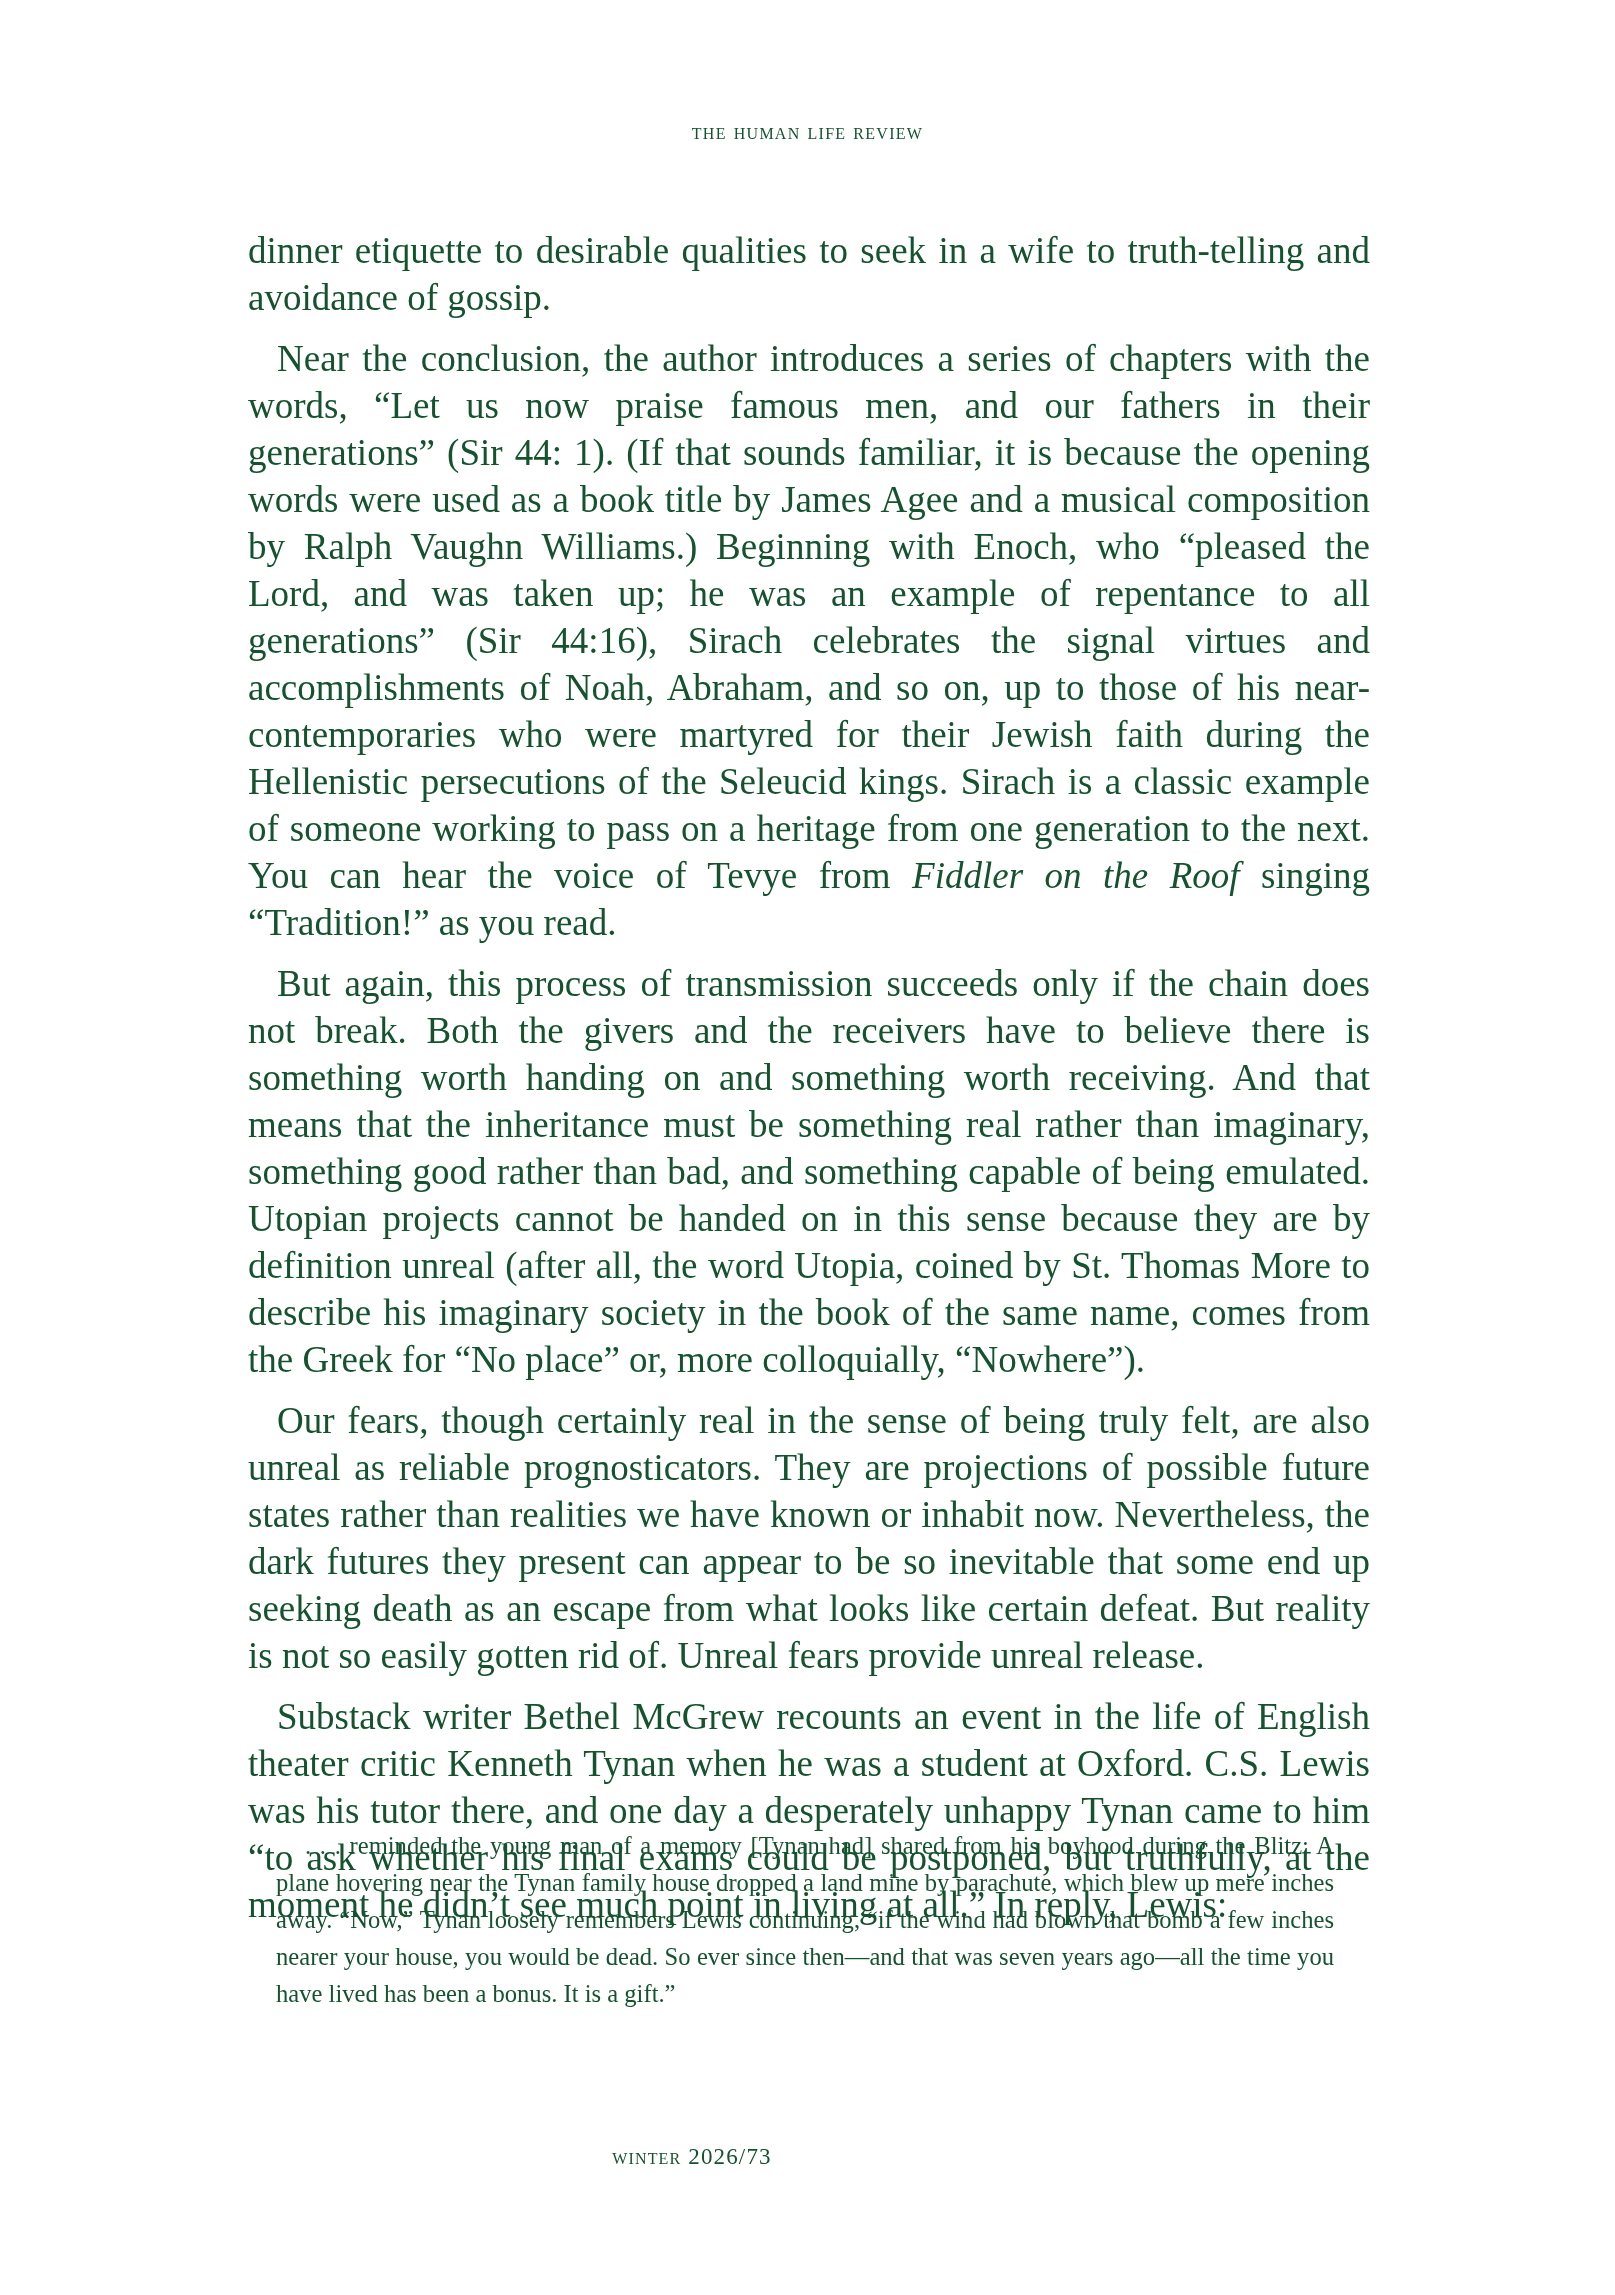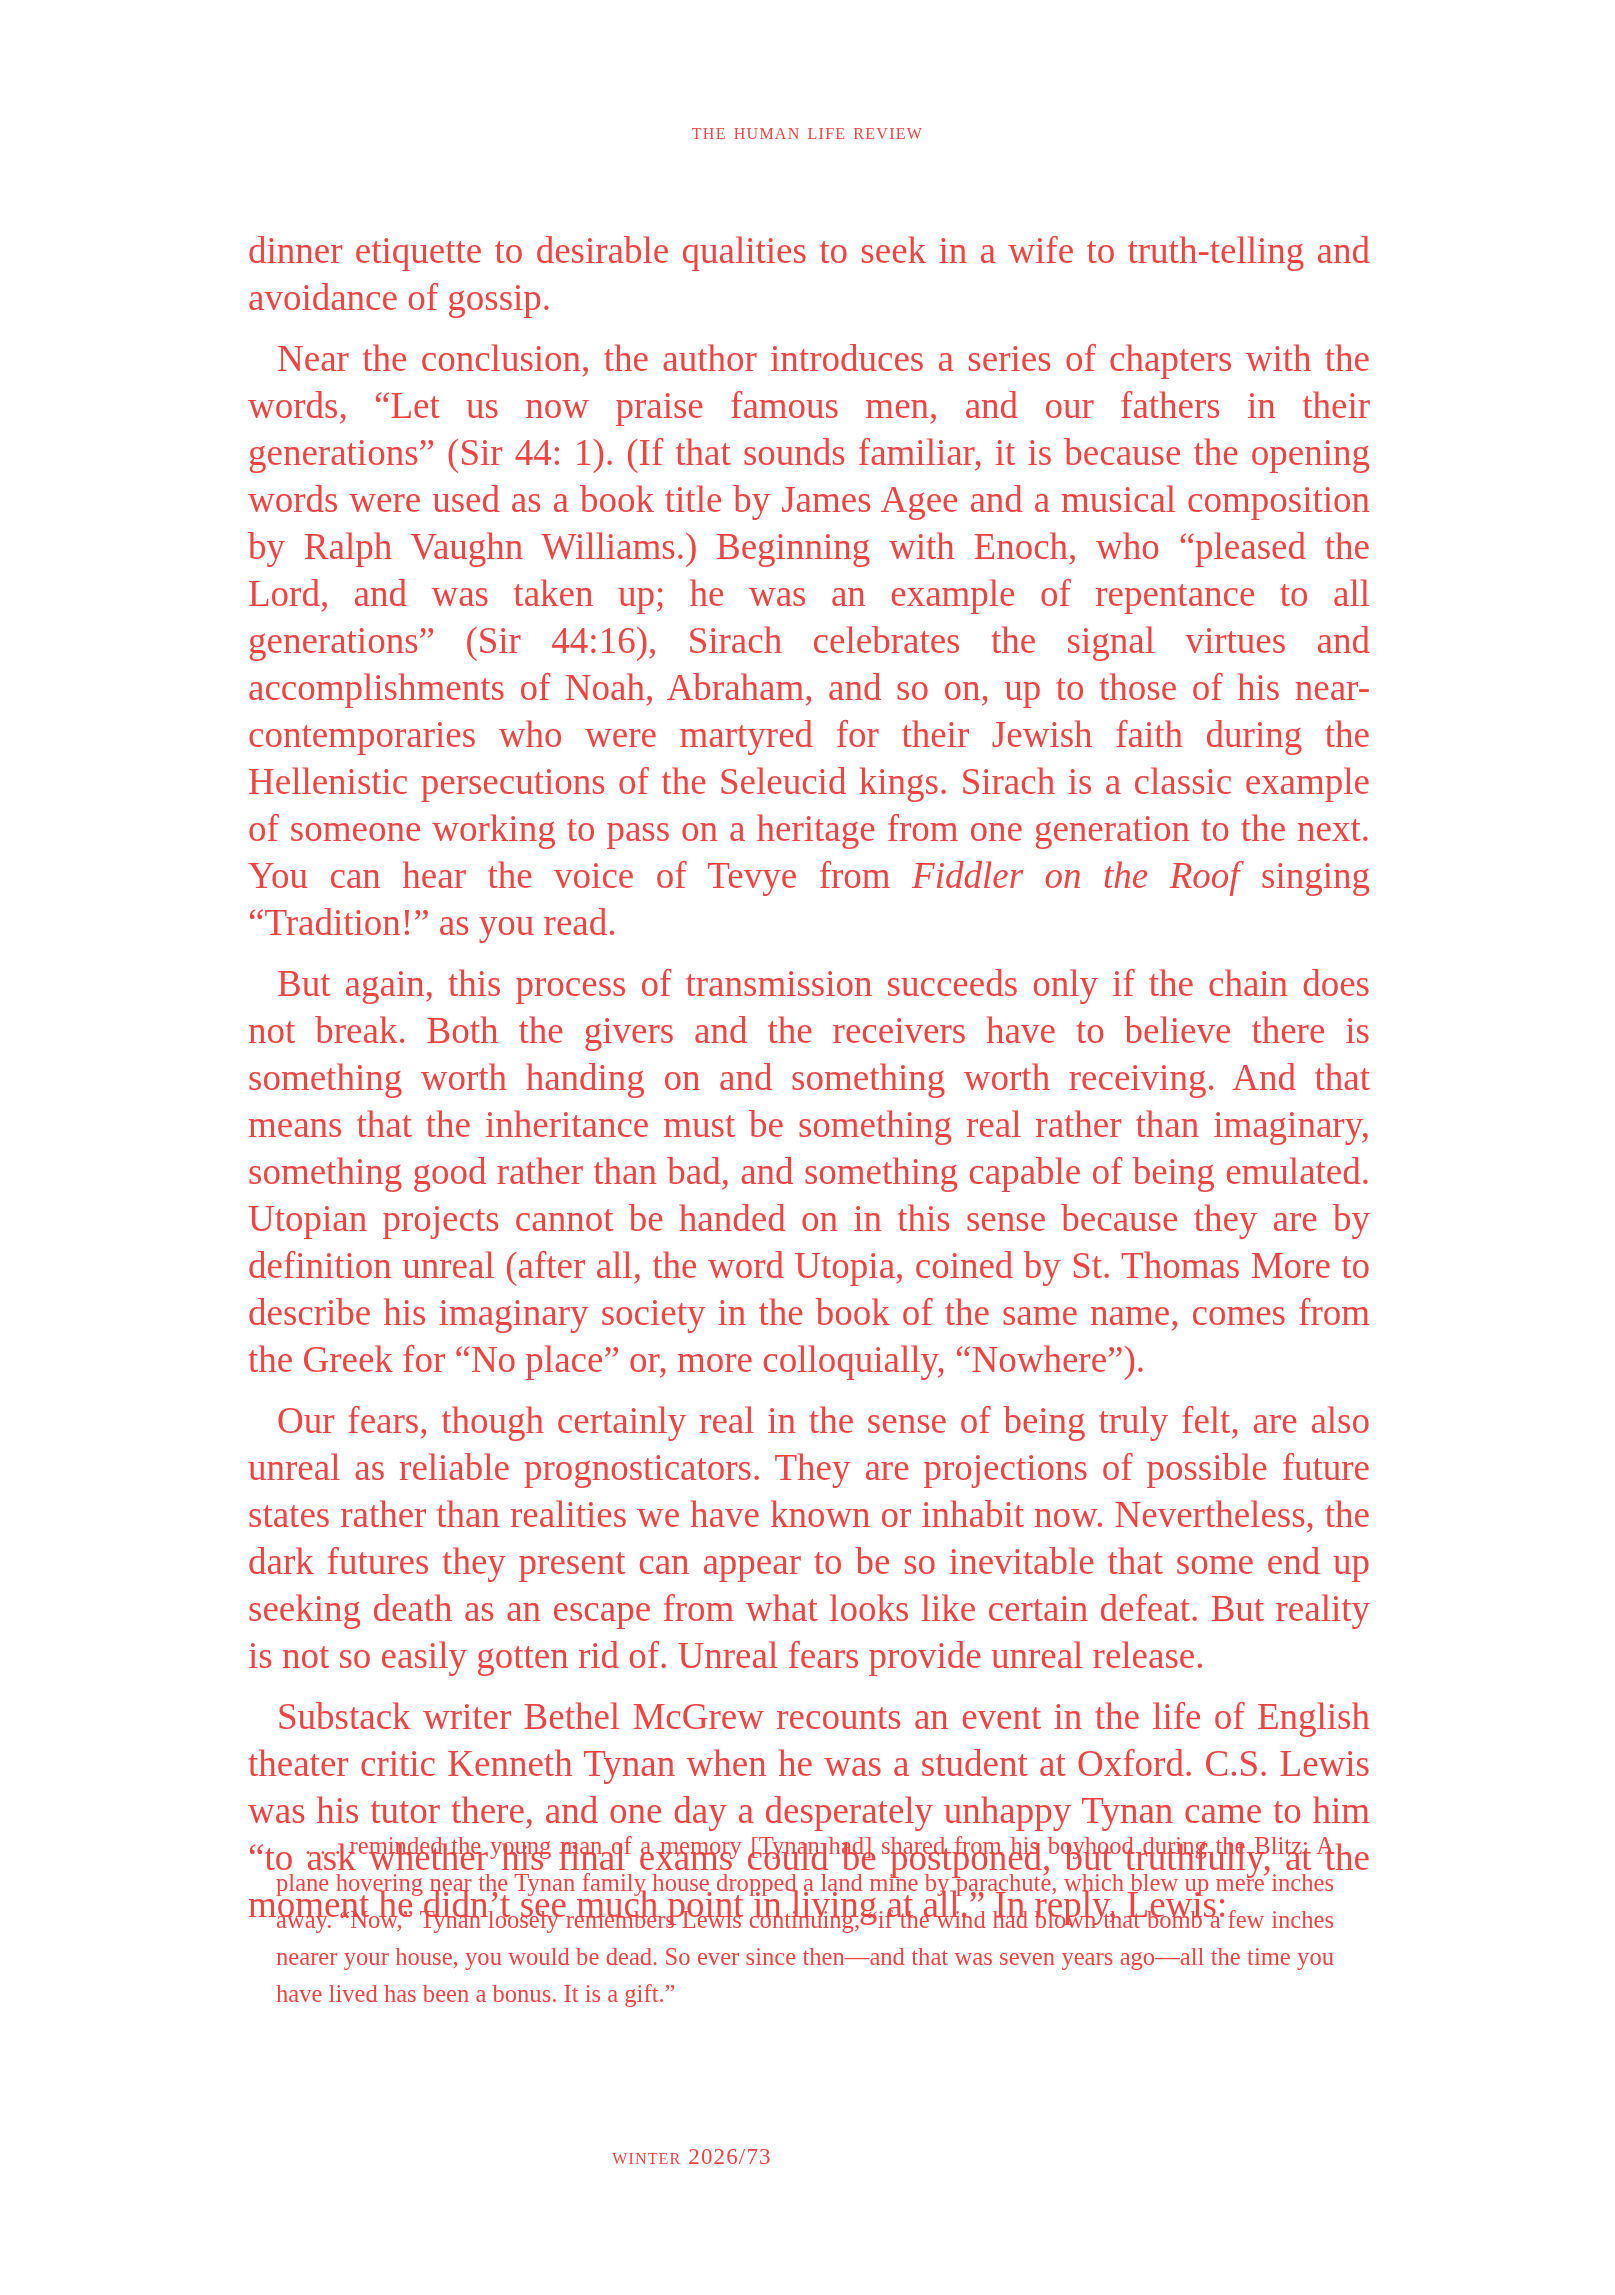--- a/index.html
+++ b/index.html
@@ -7,21 +7,21 @@
     padding: 0;
     background: #ffffff;
   }
   .page {
     position: relative;
     width: 1615px;
     height: 2295px;
     background: #ffffff;
     box-sizing: border-box;
     font-family: "Liberation Serif", "DejaVu Serif", serif;
-    color: #ef4444;
+    color: #14532d;
     overflow: hidden;
   }
 
   
   .running-head {
     position: absolute;
     top: 119px;
     left: 0;
     width: 100%;
     text-align: center;

